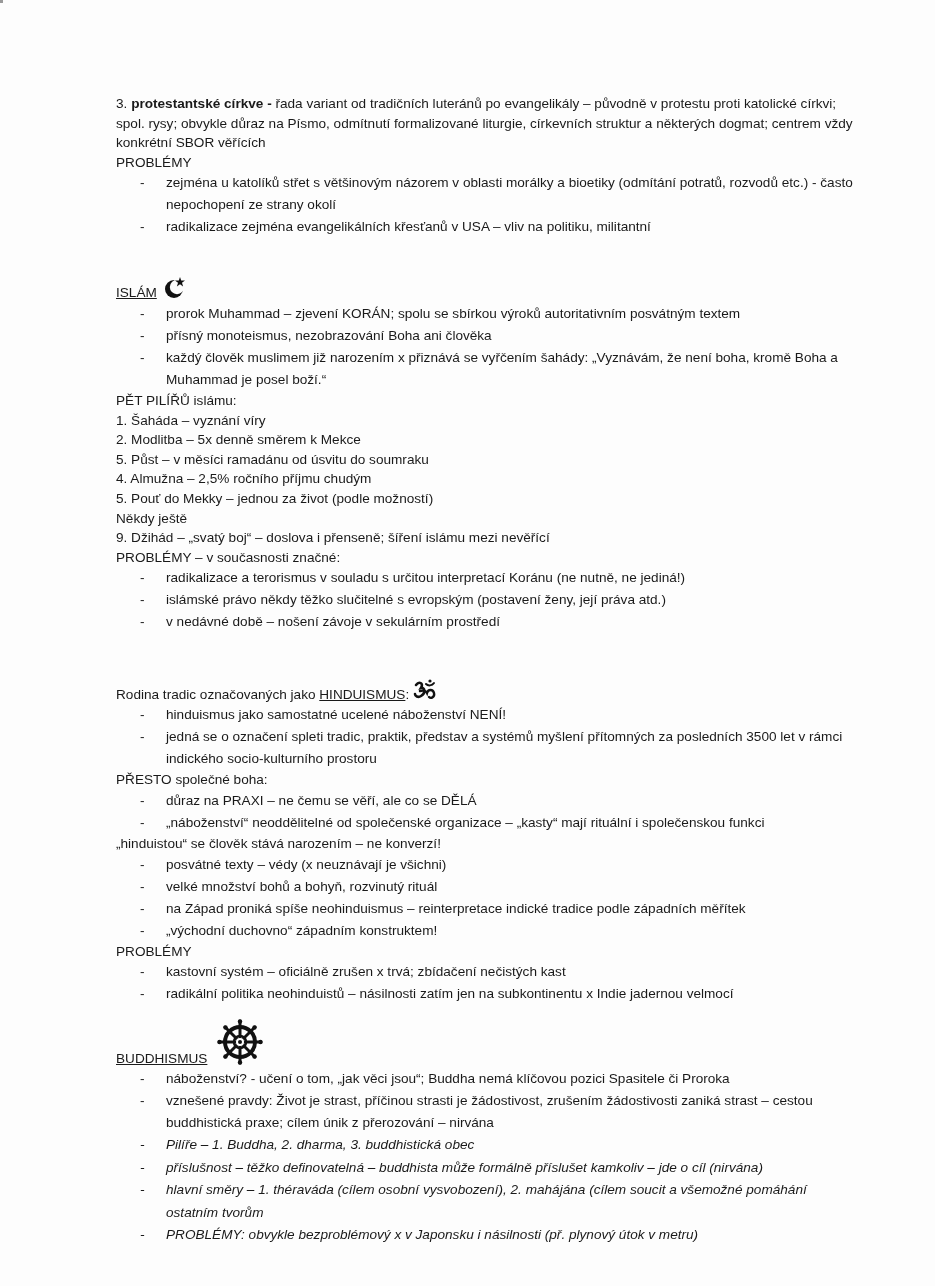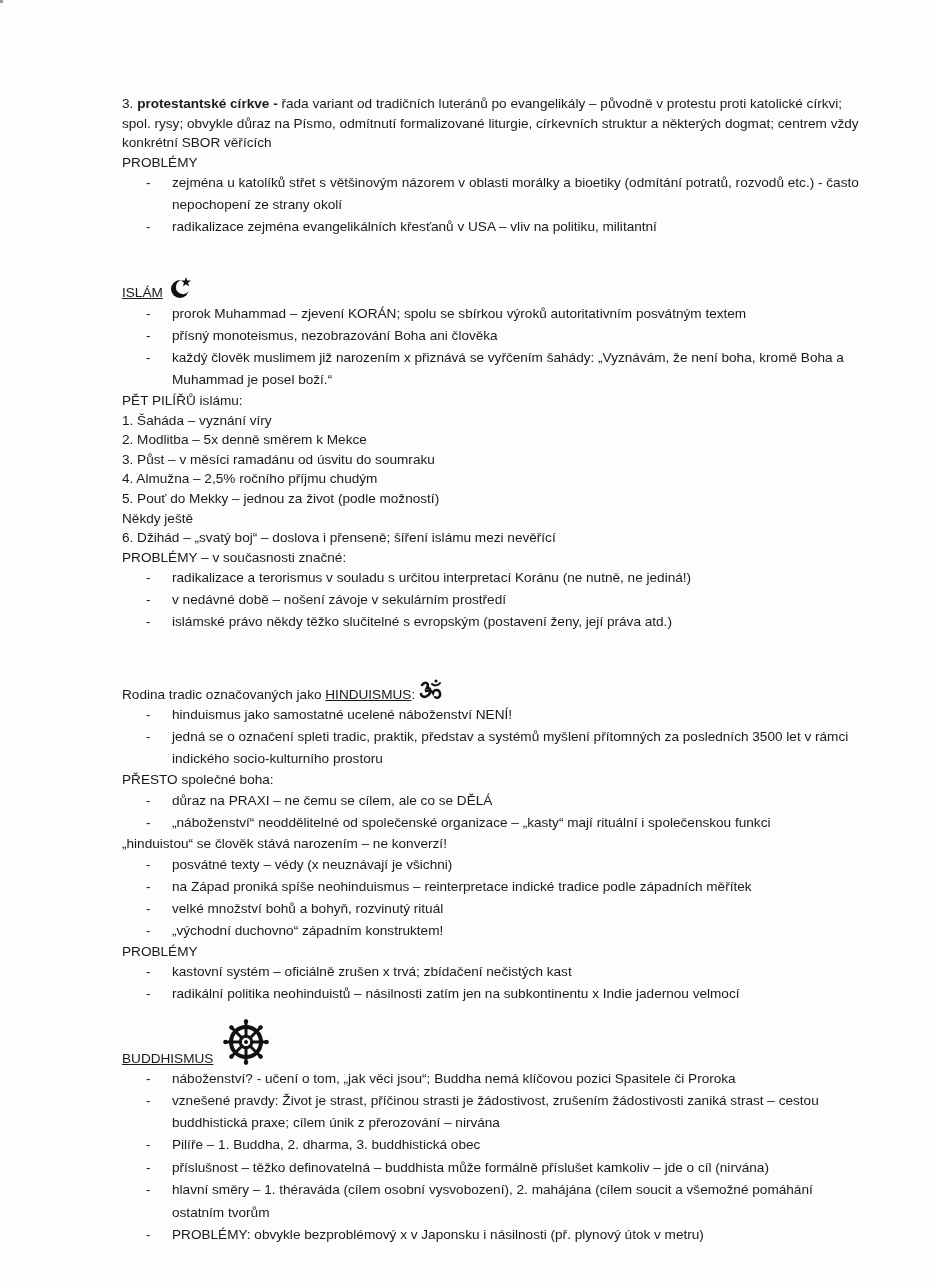--- a/index.html
+++ b/index.html
@@ -2,26 +2,26 @@
 <html><head>
   <meta charset="utf-8">
   <style>
     html, body { margin: 0; padding: 0; }
     body {
       width: 935px; height: 1286px; background: #fdfdfd;
       position: relative; overflow: hidden;
       font-family: "Liberation Sans", sans-serif;
       color: #1a1a1a; font-size: 13.6px;
     }
-    .page { position: absolute; left: 122px; top: 94px; width: 740px; }
+    .page { position: absolute; left: 116px; top: 94px; width: 740px; }
     .line { line-height: 19.6px; white-space: nowrap; }
     .wrap { white-space: normal; }
     .bullet { position: relative; padding-left: 50px; line-height: 22px; }
     .bullet::before { content: "-"; position: absolute; left: 24px; top: 0; }
-    .bullet.tall { line-height: 22.5px; }
+    .bullet.tall { line-height: 22.5px; font-style: italic; }
     b { font-weight: bold; }
     u { text-decoration: underline; margin-top: 9px; }
     .gap-s { height: 14px; }
     .gap-m { height: 36px; }
     .gap-l { height: 46px; }
     .heading-row { display: flex; align-items: flex-end; }
     .icon { display: inline-block; margin-left: 6px; }
     .scan-mark { position: absolute; background: #999; }
   </style>
 </head>
@@ -54,29 +54,29 @@
           <polygon points="17,1 18.2,4.6 22,4.6 19,6.8 20.1,10.4 17,8.2 13.9,10.4 15,6.8 12,4.6 15.8,4.6" fill="#111"></polygon>
         </svg>
       </span>
     </div>
     <div class="bullet">prorok Muhammad – zjevení KORÁN; spolu se sbírkou výroků autoritativním posvátným textem</div>
     <div class="bullet">přísný monoteismus, nezobrazování Boha ani člověka</div>
     <div class="bullet">každý člověk muslimem již narozením x přiznává se vyřčením šahády: „Vyznávám, že není boha, kromě Boha a Muhammad je posel boží.“</div>
     <div class="line">PĚT PILÍŘŮ islámu:</div>
     <div class="line">1. Šaháda – vyznání víry</div>
     <div class="line">2. Modlitba – 5x denně směrem k Mekce</div>
-    <div class="line">3. Půst – v měsíci ramadánu od úsvitu do soumraku</div>
+    <div class="line">5. Půst – v měsíci ramadánu od úsvitu do soumraku</div>
     <div class="line">4. Almužna – 2,5% ročního příjmu chudým</div>
     <div class="line">5. Pouť do Mekky – jednou za život (podle možností)</div>
     <div class="line">Někdy ještě</div>
-    <div class="line">6. Džihád – „svatý boj“ – doslova i přenseně; šíření islámu mezi nevěřící</div>
+    <div class="line">9. Džihád – „svatý boj“ – doslova i přenseně; šíření islámu mezi nevěřící</div>
     <div class="line">PROBLÉMY – v současnosti značné:</div>
     <div class="bullet">radikalizace a terorismus v souladu s určitou interpretací Koránu (ne nutně, ne jediná!)</div>
+    <div class="bullet">islámské právo někdy těžko slučitelné s evropským (postavení ženy, její práva atd.)</div>
     <div class="bullet">v nedávné době – nošení závoje v sekulárním prostředí</div>
-    <div class="bullet">islámské právo někdy těžko slučitelné s evropským (postavení ženy, její práva atd.)</div>
   </section>
 
   <div class="gap-l"></div>
 
   <section>
     <div class="heading-row">
       <span class="line">
         <span>Rodina tradic označovaných jako</span>
         <u>HINDUISMUS</u><span>:</span>
       </span>
@@ -85,26 +85,26 @@
           <path d="M3 6 C6 2,11 4,8 9 C12 8,13 14,8 17 C5 19,2 17,2 15" fill="none" stroke="#111" stroke-width="2.6" stroke-linecap="round"></path>
           <path d="M7 12 C10 11,13 12,14 14 C15 10,20 10,21 14 C22 18,18 20,16 18" fill="none" stroke="#111" stroke-width="2.4" stroke-linecap="round"></path>
           <path d="M13 5 C15 7,19 7,21 4" fill="none" stroke="#111" stroke-width="2" stroke-linecap="round"></path>
           <circle cx="17" cy="2" r="1.6" fill="#111"></circle>
         </svg>
       </span>
     </div>
     <div class="bullet">hinduismus jako samostatné ucelené náboženství NENÍ!</div>
     <div class="bullet">jedná se o označení spleti tradic, praktik, představ a systémů myšlení přítomných za posledních 3500 let v rámci indického socio-kulturního prostoru</div>
     <div class="line">PŘESTO společné boha:</div>
-    <div class="bullet">důraz na PRAXI – ne čemu se cílem, ale co se DĚLÁ</div>
+    <div class="bullet">důraz na PRAXI – ne čemu se věří, ale co se DĚLÁ</div>
     <div class="bullet">„náboženství“ neoddělitelné od společenské organizace – „kasty“ mají rituální i společenskou funkci</div>
     <div class="line">„hinduistou“ se člověk stává narozením – ne konverzí!</div>
     <div class="bullet">posvátné texty – védy (x neuznávají je všichni)</div>
+    <div class="bullet">velké množství bohů a bohyň, rozvinutý rituál</div>
     <div class="bullet">na Západ proniká spíše neohinduismus – reinterpretace indické tradice podle západních měřítek</div>
-    <div class="bullet">velké množství bohů a bohyň, rozvinutý rituál</div>
     <div class="bullet">„východní duchovno“ západním konstruktem!</div>
     <div class="line">PROBLÉMY</div>
     <div class="bullet">kastovní systém – oficiálně zrušen x trvá; zbídačení nečistých kast</div>
     <div class="bullet">radikální politika neohinduistů – násilnosti zatím jen na subkontinentu x Indie jadernou velmocí</div>
   </section>
 
   <div class="gap-s"></div>
 
   <section>
     <div class="heading-row">

